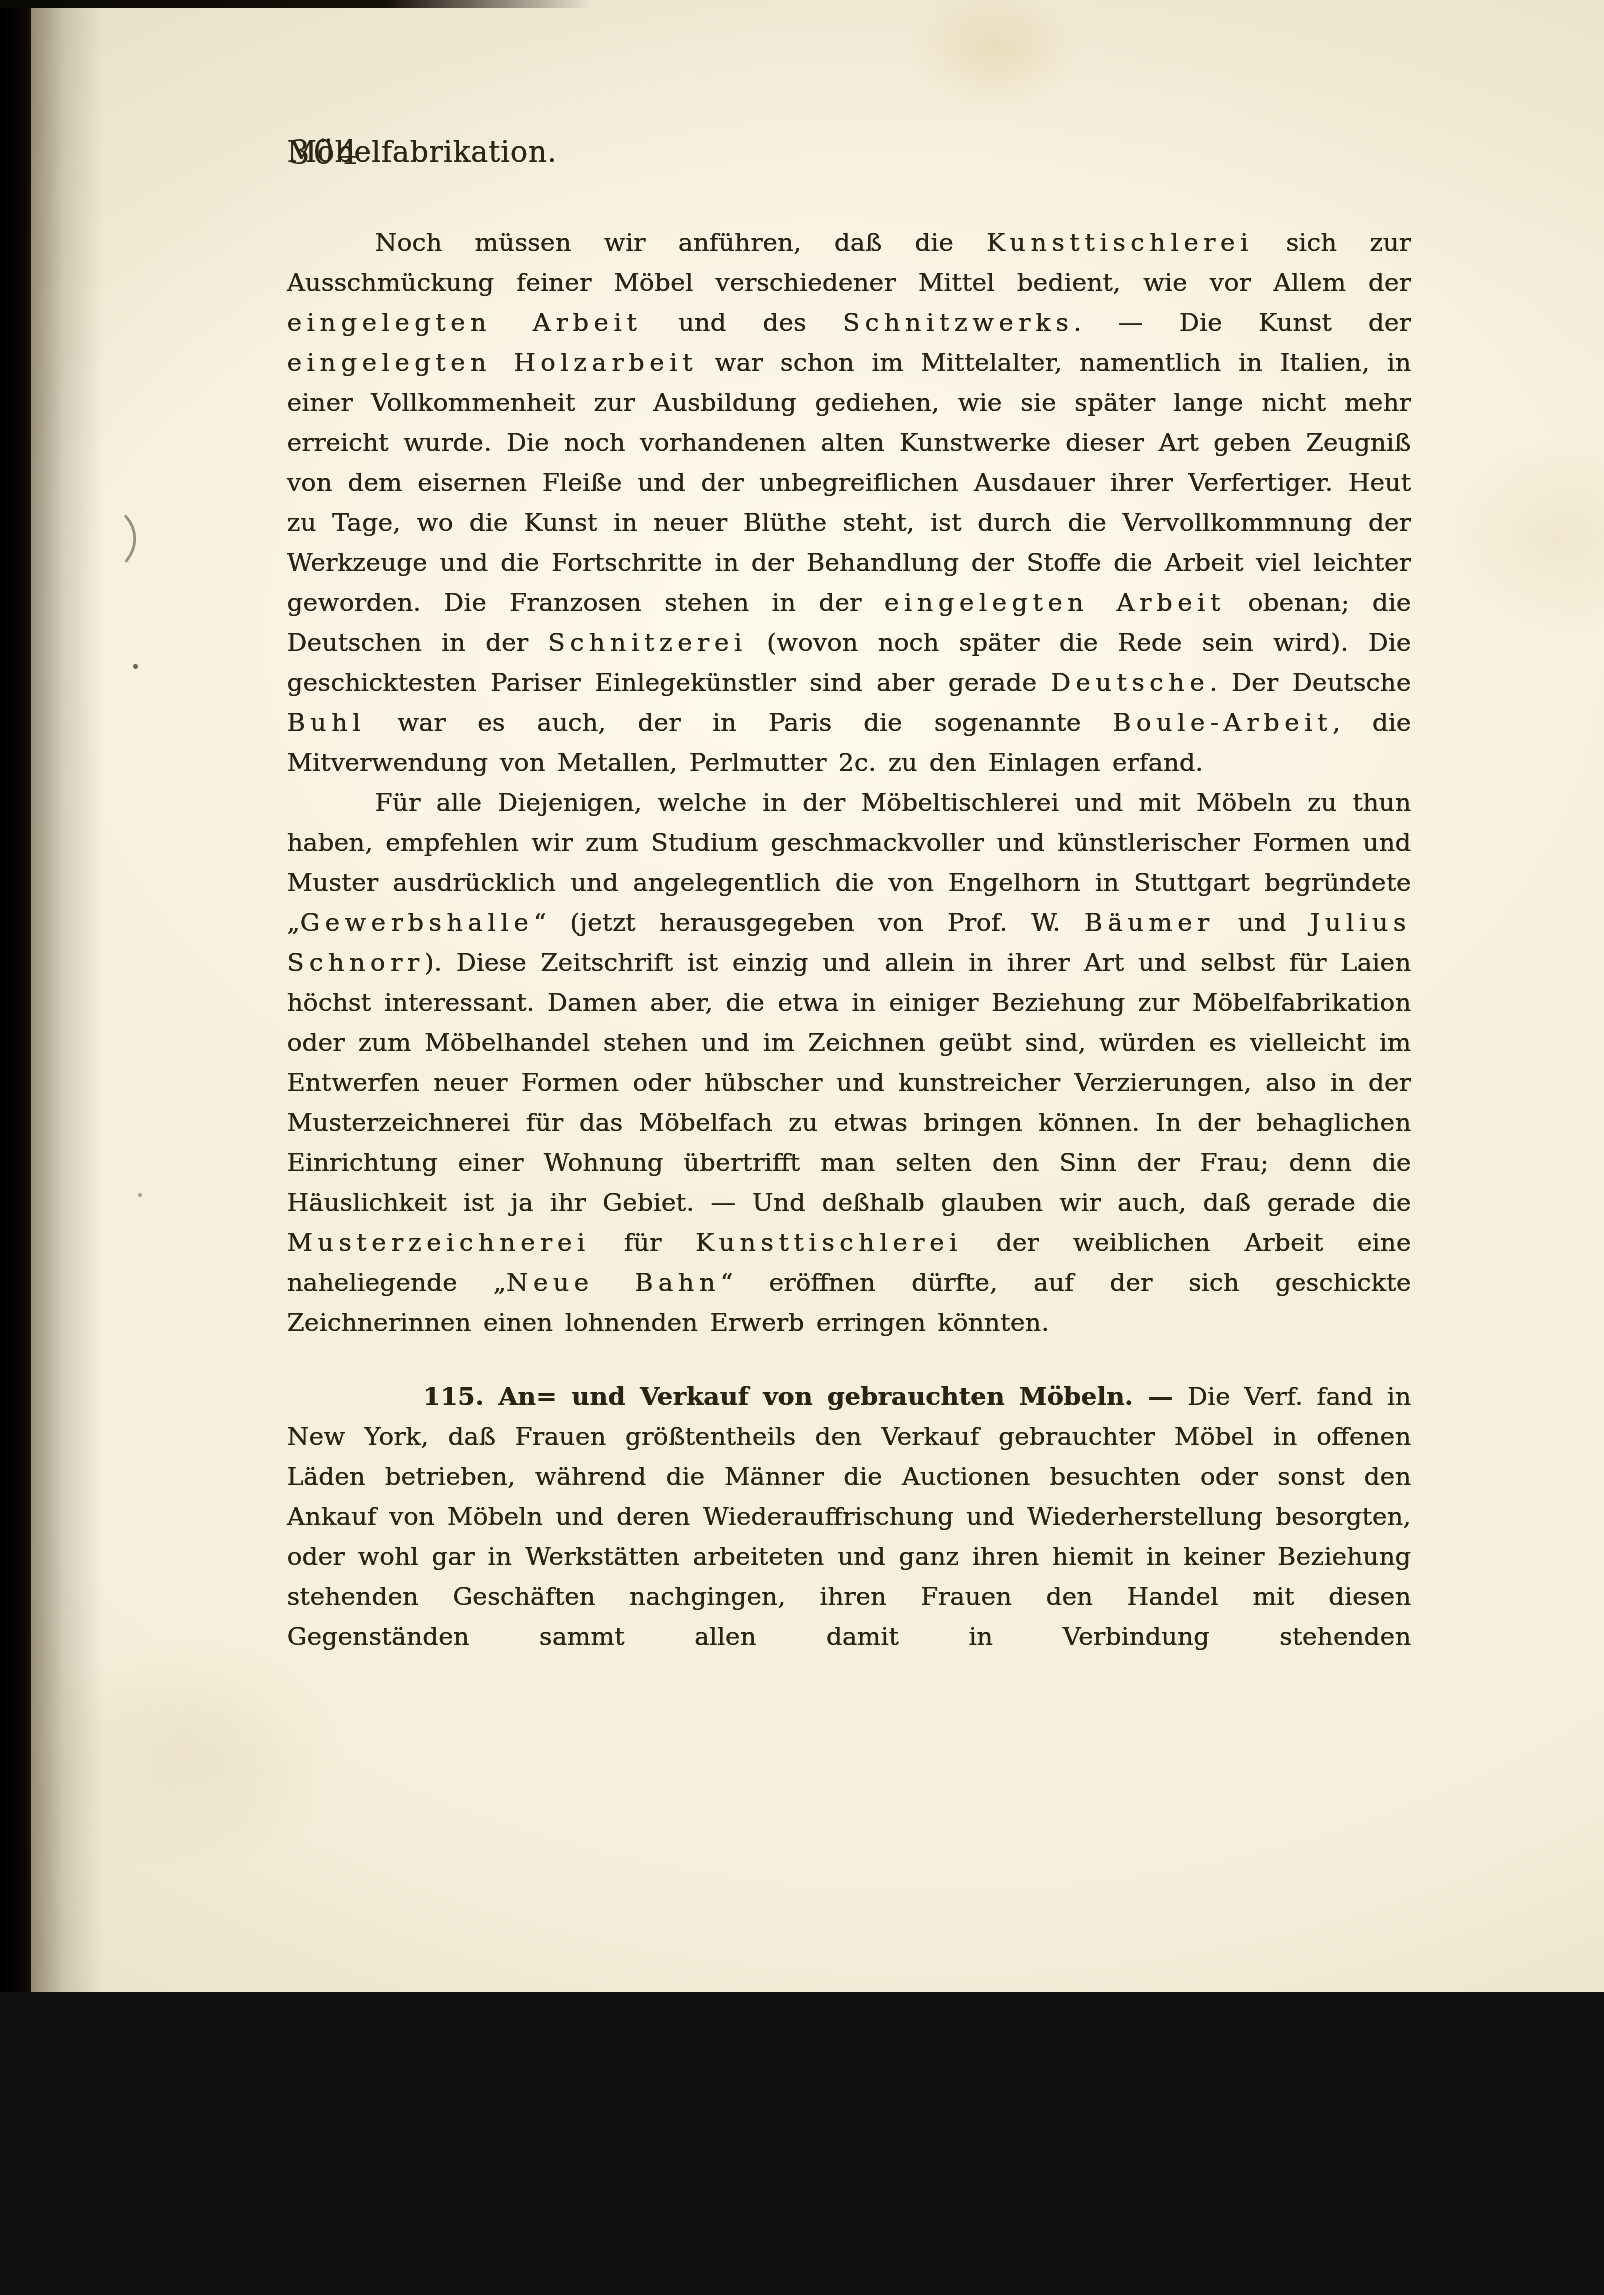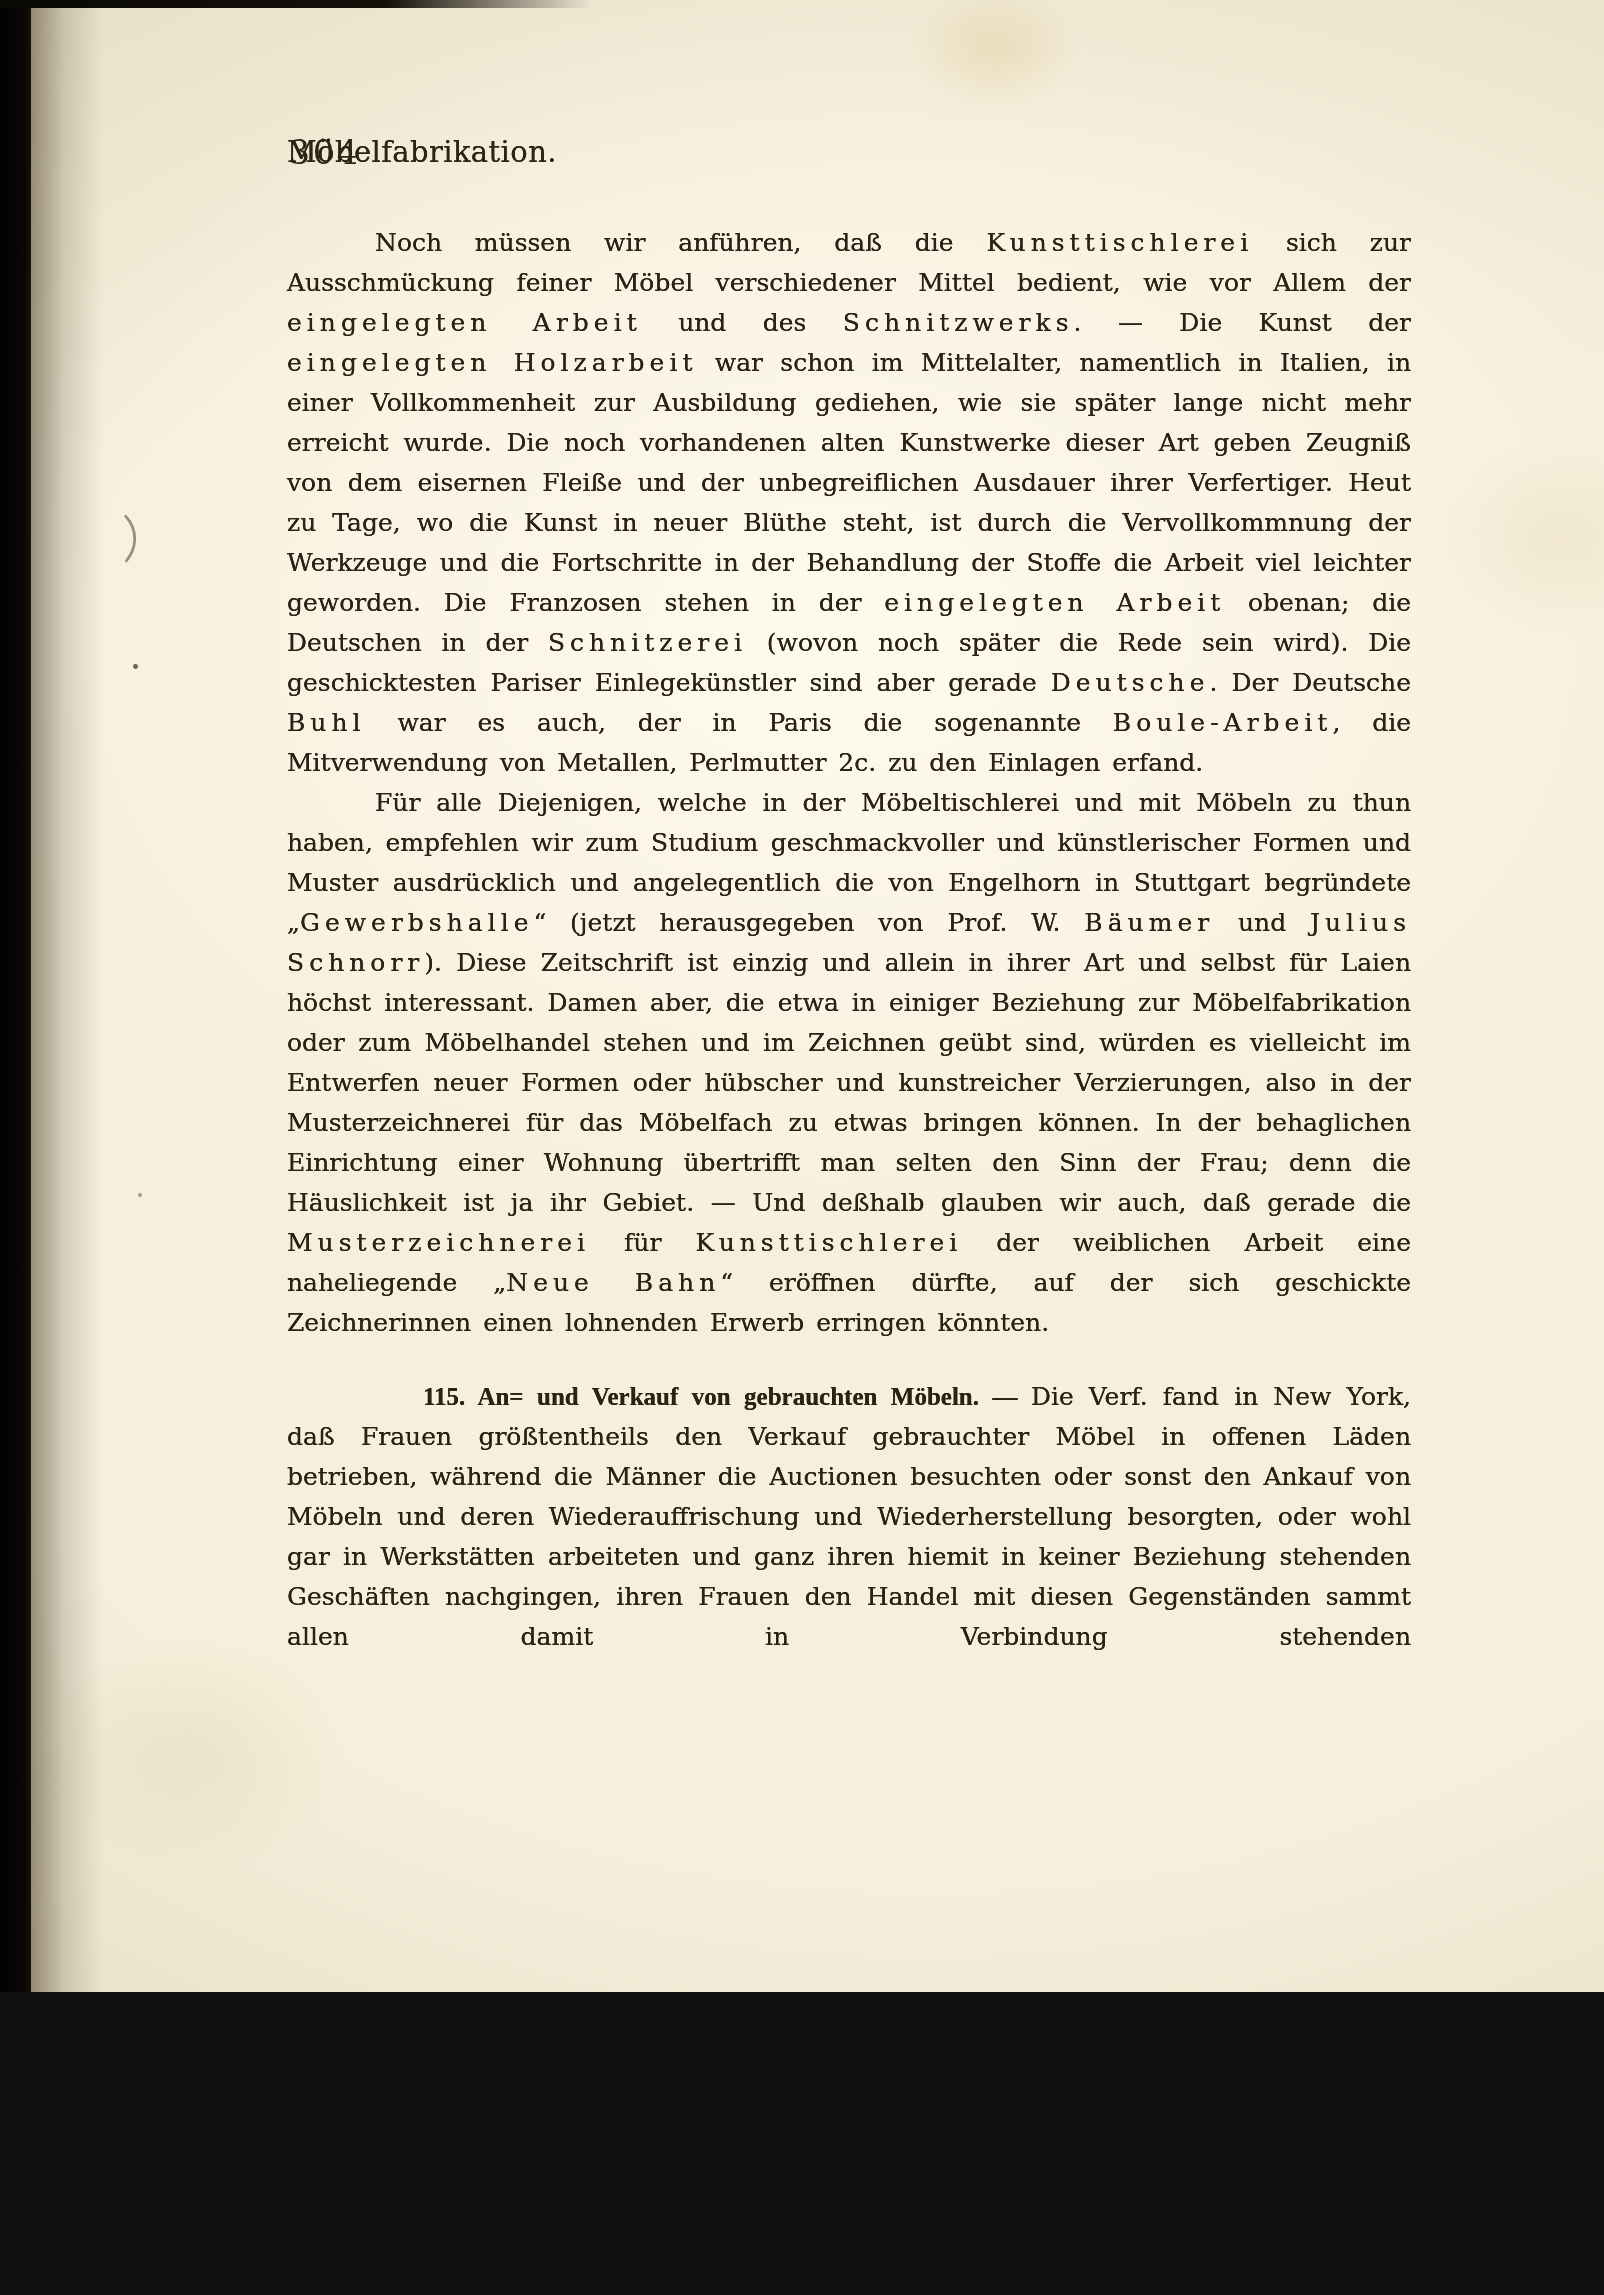--- a/index.html
+++ b/index.html
@@ -54,21 +54,21 @@
     text-indent: 88px;
     word-spacing: 0.16em;
     text-shadow: 0 0 0.4px currentColor;
   }
   p.section-para {
     margin-top: 34px;
     text-indent: 136px;
     text-align-last: justify;
   }
   .sp { letter-spacing: 0.20em; }
-  .bold { font-weight: 700; font-family: Liberation Serif, serif; }
+  .bold { font-weight: 700; }
 </style>
 </head>
 <body>
 
 <div class="page">
 
   <div class="binding-strip"></div>
   <div class="binding-shadow"></div>
   <div class="top-edge-shadow"></div>
 

